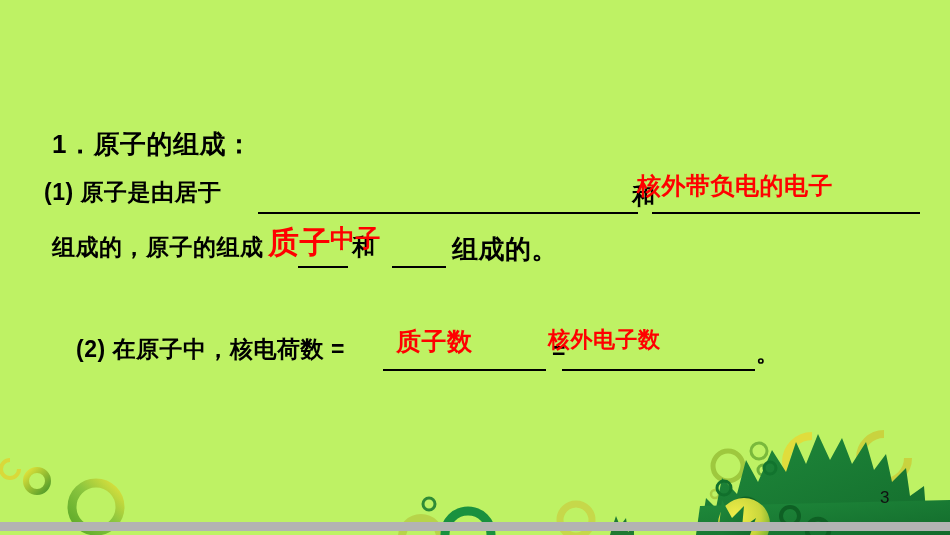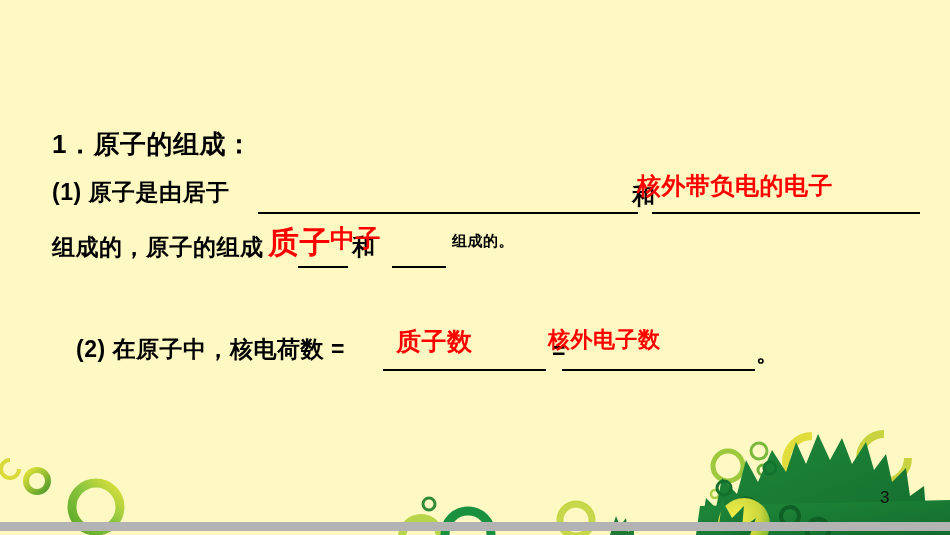--- a/index.html
+++ b/index.html
@@ -4,21 +4,21 @@
 <style>
   html, body {
     margin: 0;
     padding: 0;
     background: #ffffff;
   }
   #slide {
     position: relative;
     width: 950px;
     height: 535px;
-    background: #fef9c3;
+    background: #bef264;
     overflow: hidden;
     font-family: "Liberation Sans", sans-serif;
   }
 
   
   .blk-text {
     position: absolute;
     color: #000000;
     font-family: "Liberation Sans", sans-serif;
     font-weight: bold;
@@ -36,31 +36,31 @@
   .rule {
     position: absolute;
     background: #000000;
     height: 2px;
   }
 
   
   #row-title { left: 52px; top: 127px; font-size: 26px; }
 
   
-  #row1-pre   { left: 52px;  top: 177px; font-size: 23px; }
+  #row1-pre   { left: 44px;  top: 177px; font-size: 23px; }
   #row1-and   { left: 632px; top: 181px; font-size: 23px; }
   #row1-red-a { left: 270px; top: 170px; font-size: 25px; }
   #row1-red-b { left: 637px; top: 170px; font-size: 24px; }
   #row1-line-a { left: 258px; top: 212px; width: 380px; }
   #row1-line-b { left: 652px; top: 212px; width: 268px; }
 
   
   #row2-pre   { left: 52px;  top: 232px; font-size: 23px; }
   #row2-mid   { left: 352px; top: 232px; font-size: 23px; }
-  #row2-tail  { left: 452px; top: 232px; font-size: 15px; }
+  #row2-tail  { left: 452px; top: 232px; font-size: 26px; }
   #row2-red-a { left: 268px; top: 222px; font-size: 31px; }
   #row2-red-b { left: 330px; top: 222px; font-size: 25px; text-align: right; }
   #row2-line-a { left: 298px; top: 266px; width: 50px; }
   #row2-line-b { left: 392px; top: 266px; width: 54px; }
 
   
   #row3-pre   { left: 56px;  top: 334px; font-size: 23px; margin-left: 20px; }
   #row3-eq    { left: 552px; top: 338px; font-size: 23px; }
   #row3-dot   { left: 756px; top: 338px; font-size: 23px; }
   #row3-red-a { left: 396px; top: 325px; font-size: 25px; }

